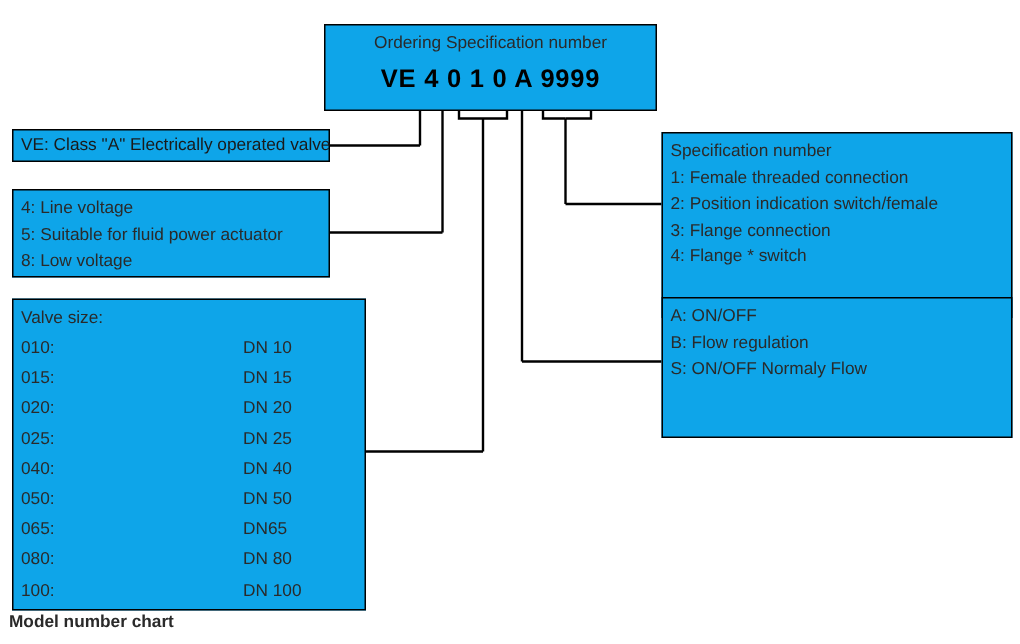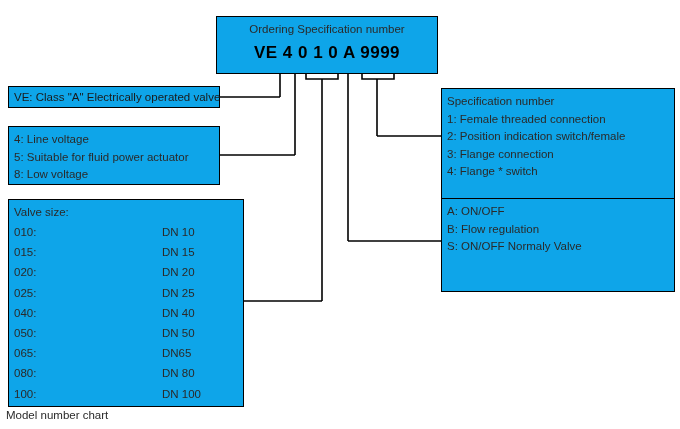--- a/index.html
+++ b/index.html
@@ -132,20 +132,21 @@
   }
   
   #caption {
     position: absolute;
     left: 6px;
     top: 408px;
     font-size: 11.5px;
     line-height: 14px;
     color: #2a2a2a;
     white-space: nowrap;
+    font-weight: bold;
   }
 </style>
 </head>
 <body>
 
 <div id="chart">
 
   <svg id="lines" viewBox="0 0 680 429" width="680" height="429">
     <g stroke="#000000" stroke-width="1.6" fill="none" stroke-linecap="butt">
 
@@ -227,19 +228,19 @@
       <div class="row">2: Position indication switch/female</div>
       <div class="row">3: Flange connection</div>
       <div class="row">4: Flange * switch</div>
     </div>
   </div>
 
   <div class="box" id="func-box">
     <div class="rows">
       <div class="row">A: ON/OFF</div>
       <div class="row">B: Flow regulation</div>
-      <div class="row">S: ON/OFF Normaly Valve</div>
+      <div class="row">S: ON/OFF Normaly Flow</div>
     </div>
   </div>
 
   <div id="caption">Model number chart</div>
 
 </div>
 
 </body></html>

